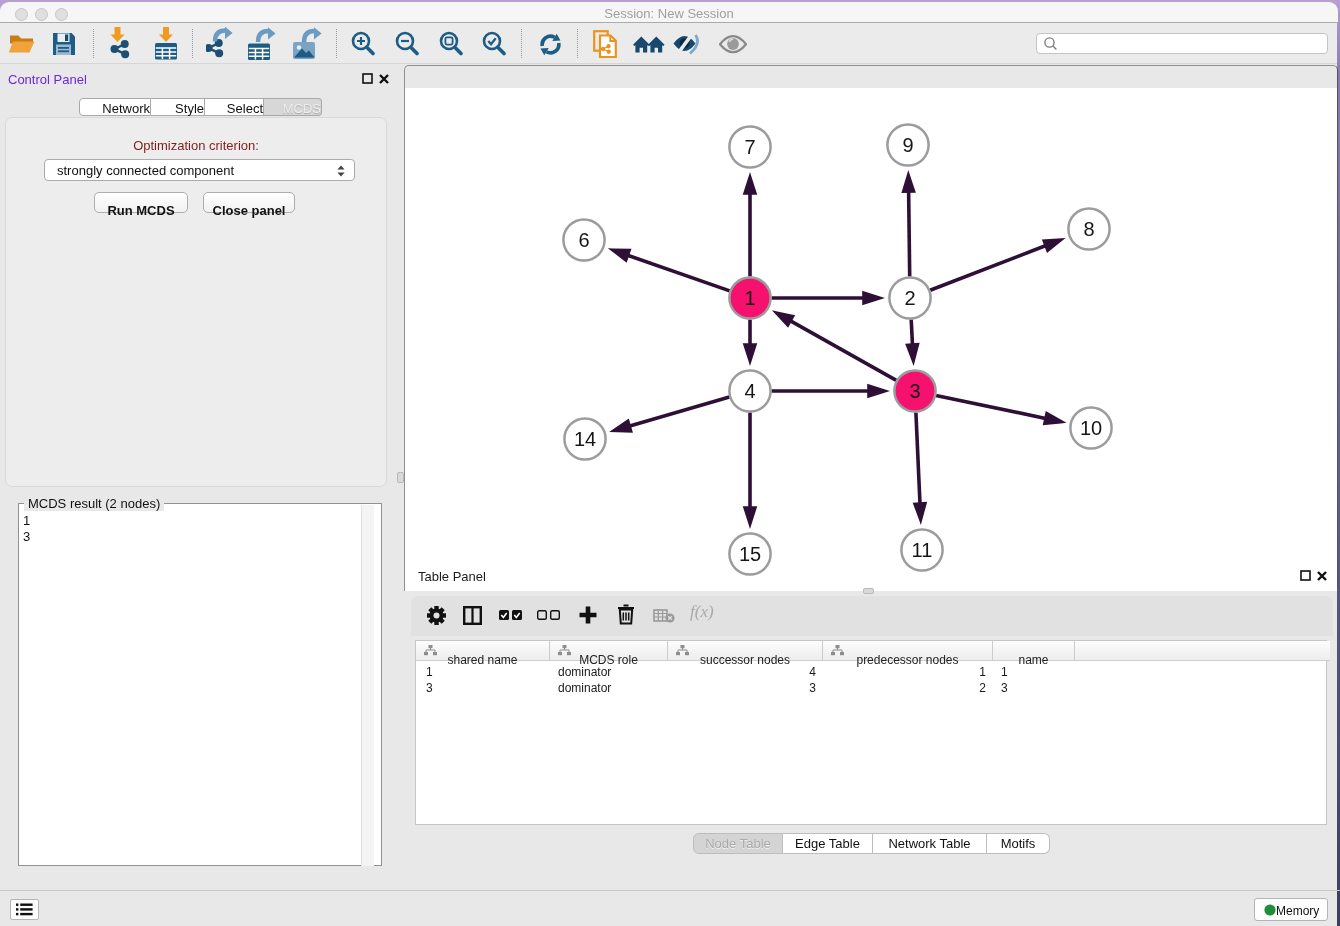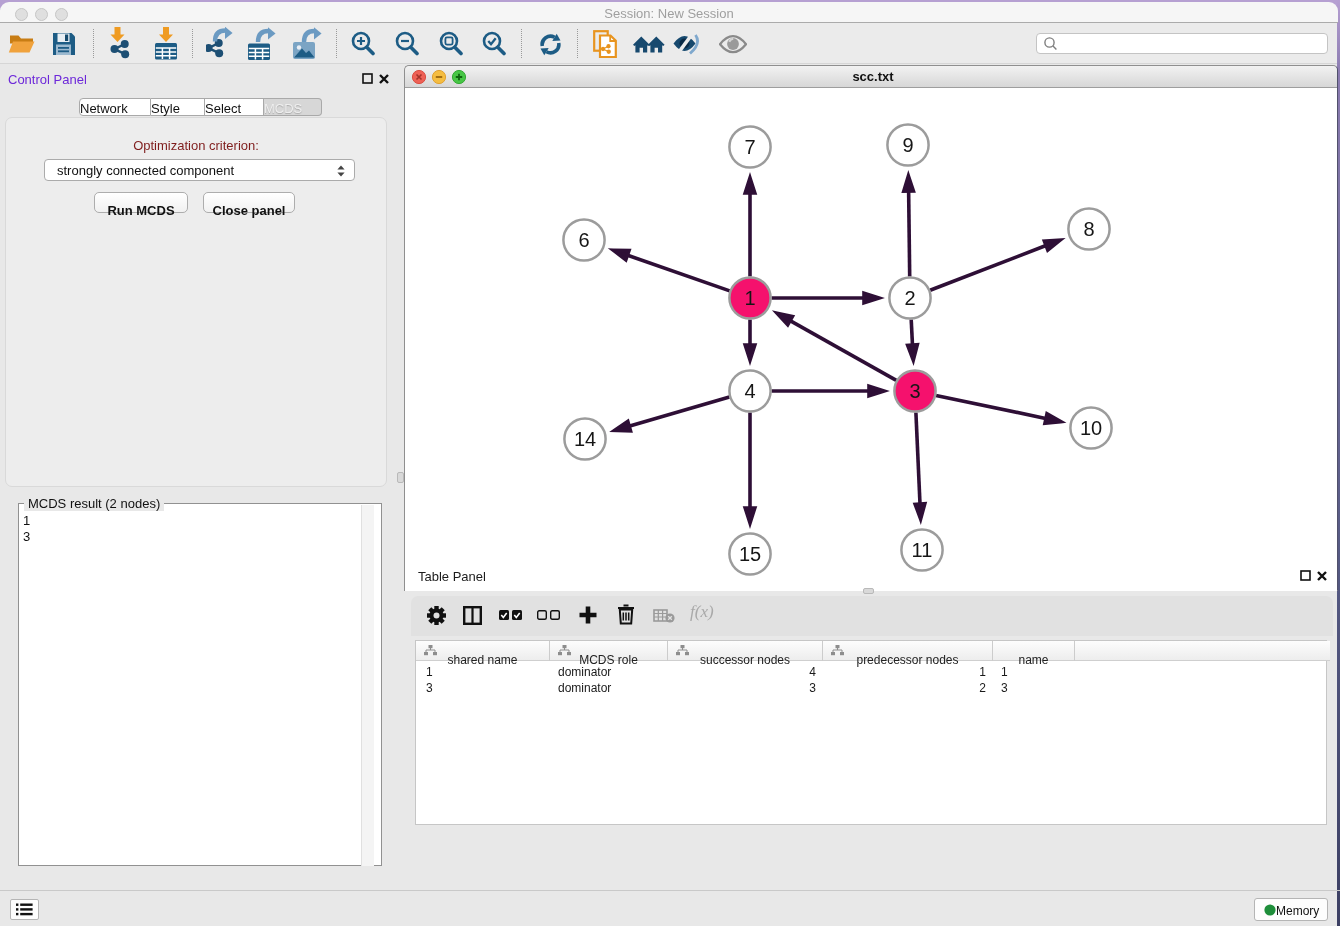--- a/index.html
+++ b/index.html
@@ -9,21 +9,21 @@
 #titlebar{left:0;top:2px;width:1338px;height:21px;background:#f6f6f6;border-bottom:1px solid #ababab;border-radius:9px 9px 0 0}
 .tlight{position:absolute;top:6px;width:13px;height:13px;border-radius:50%;background:#dfdfdf;border:1px solid #c6c6c6}
 #wintitle{position:absolute;top:4px;left:0;width:100%;text-align:center;font-size:13px;color:#9f9f9f}
 #toolbar{left:0;top:23px;width:1337px;height:41px;background:#ebebeb;border-bottom:1px solid #d6d6d6}
 .tsep{position:absolute;top:6px;height:29px;width:0;border-left:1px dotted #9a9a9a}
 #search{position:absolute;left:1036px;top:10px;width:292px;height:21px;background:#fff;border:1px solid #c4c4c4;border-radius:4px}
 #cpanel{left:0;top:64px;width:392px;height:826px}
 #cphead{position:absolute;left:8px;top:8px;font-size:13px;color:#6d28d9}
 .winbtn{position:absolute;top:9px;font-size:13px;color:#111}
 .tabrow{position:absolute;display:flex;font-size:13px}
-.tab{border:1px solid #a9a9a9;border-left:none;background:#fff;color:#111;text-align:left;
+.tab{border:1px solid #a9a9a9;border-left:none;background:#fff;color:#111;text-align:right;
  padding-top:2px;height:18px}
 .tab.first{border-left:1px solid #a9a9a9;border-radius:4px 0 0 4px}
 .tab.last{border-radius:0 4px 4px 0}
 .tab.sel{background:#d7d7d7;color:#efefef;text-shadow:0 1px 1px #a8a8a8}
 #innerpanel{position:absolute;left:5px;top:53px;width:382px;height:370px;background:#ededed;
  border:1px solid #d9d9d9;border-radius:7px}
 #optlabel{position:absolute;left:0;top:74px;width:392px;text-align:center;font-size:13px;color:#7f1d1d}
 #selbox{position:absolute;left:44px;top:95px;width:311px;height:22px;background:#fff;border:1px solid #ababab;
  border-radius:4px;font-size:13px;color:#111;padding:3px 0 0 12px}
 .btn{position:absolute;top:128px;height:21px;background:linear-gradient(#ffffff,#f1f1f1);border:1px solid #adadad;
@@ -225,28 +225,20 @@
   <div class="btn" style="left:94px;width:94px">Run MCDS</div>
   <div class="btn" style="left:203px;width:92px">Close panel</div>
   <div id="mcdsbox">
     <div style="position:absolute;left:4px;top:9px;font-size:13px;color:#111;line-height:16px">1<br>3</div>
     <div id="mcdsscroll"></div>
   </div>
   <div id="mcdslabel">MCDS result (2 nodes)</div>
 </div>
 
 <div class="abs" id="netwin">
-  <div id="nettitle"><svg style="position:absolute;left:6px;top:3px" width="66" height="16" viewBox="0 0 66 16">
-        <circle cx="8" cy="8" r="6.6" fill="#ee6156" stroke="#d94f43" stroke-width="1"></circle>
-        <path d="M5.5 5.5 l5 5 M10.5 5.5 l-5 5" stroke="#a33229" stroke-width="1.6"></path>
-        <circle cx="28" cy="8" r="6.6" fill="#f5bd41" stroke="#dfa133" stroke-width="1"></circle>
-        <path d="M24.8 8 h6.4" stroke="#99670f" stroke-width="1.8"></path>
-        <circle cx="48" cy="8" r="6.6" fill="#47c645" stroke="#35a835" stroke-width="1"></circle>
-        <path d="M44.8 8 h6.4 M48 4.8 v6.4" stroke="#0e650e" stroke-width="1.8"></path>
-      </svg><span style="position:relative;top:3px;left:2px">scc.txt</span></div>
   <div id="netcanvas">
       <svg width="935" height="503" viewBox="405 87 935 503" style="position:absolute;left:0;top:0">
         <g stroke="#2e0f36" stroke-width="3.6" fill="#2e0f36">
           <line x1="750.0" y1="275.5" x2="750.0" y2="190.0"></line>
           <polygon points="750.0,177.0 754.8,192.0 745.2,192.0"></polygon>
           <line x1="729.7" y1="289.9" x2="625.5" y2="253.5"></line>
           <polygon points="613.3,249.2 629.0,249.6 625.8,258.7"></polygon>
           <line x1="771.5" y1="297.0" x2="866.0" y2="297.0"></line>
           <polygon points="879.0,297.0 864.0,301.8 864.0,292.2"></polygon>
           <line x1="750.0" y1="318.5" x2="750.0" y2="346.0"></line>
@@ -405,20 +397,26 @@
     <div class="td" style="left:142px;top:24px">dominator</div>
     <div class="td" style="left:252px;top:24px;width:148px;text-align:right">4</div>
     <div class="td" style="left:407px;top:24px;width:163px;text-align:right">1</div>
     <div class="td" style="left:585px;top:24px">1</div>
     <div class="td" style="left:10px;top:40px">3</div>
     <div class="td" style="left:142px;top:40px">dominator</div>
     <div class="td" style="left:252px;top:40px;width:148px;text-align:right">3</div>
     <div class="td" style="left:407px;top:40px;width:163px;text-align:right">2</div>
     <div class="td" style="left:585px;top:40px">3</div>
   </div>
+  <div id="btabs">
+    <div class="btab" style="width:90px;border-left:1px solid #bdbdbd;border-radius:6px 0 0 6px;background:#d4d4d4;color:#ababab;text-shadow:0 1px 0 #efefef">Node Table</div>
+    <div class="btab" style="width:90px">Edge Table</div>
+    <div class="btab" style="width:114px">Network Table</div>
+    <div class="btab" style="width:63px;border-radius:0 6px 6px 0">Motifs</div>
+  </div>
 </div>
 
 <div class="abs" id="statusline"></div>
 <div id="listbtn">
     <svg width="17" height="13" viewBox="0 0 17 13" style="position:absolute;left:5px;top:3px">
  <g fill="#111">
         <rect x="0" y="0.5" width="2.4" height="2.4"></rect>
         <rect x="0" y="5.2" width="2.4" height="2.4"></rect>
         <rect x="0" y="9.9" width="2.4" height="2.4"></rect>
  <rect x="4.2" y="0.5" width="12.4" height="2.4"></rect>

